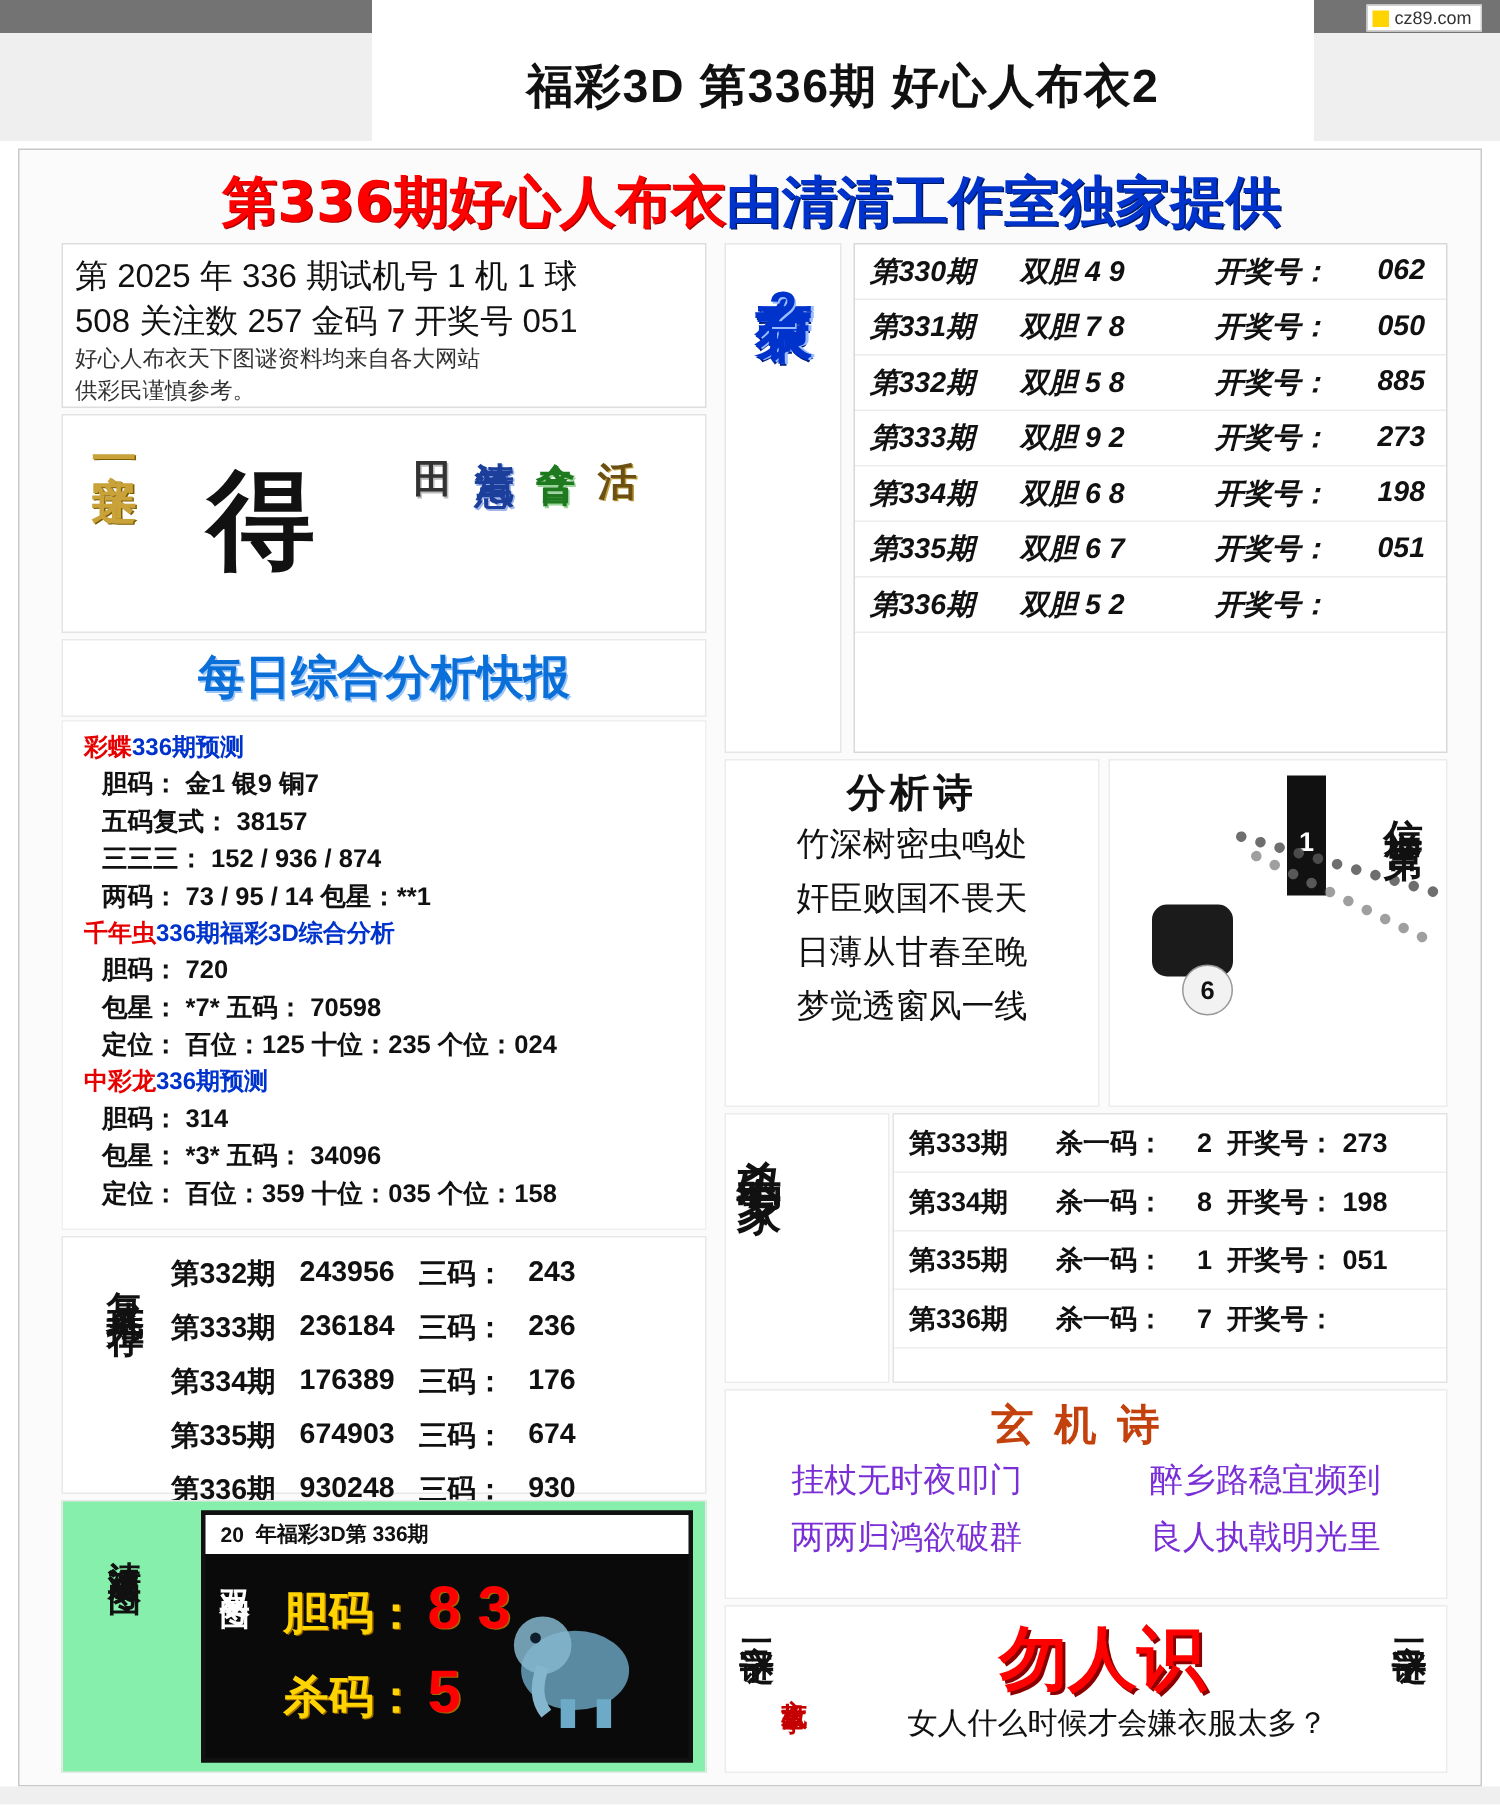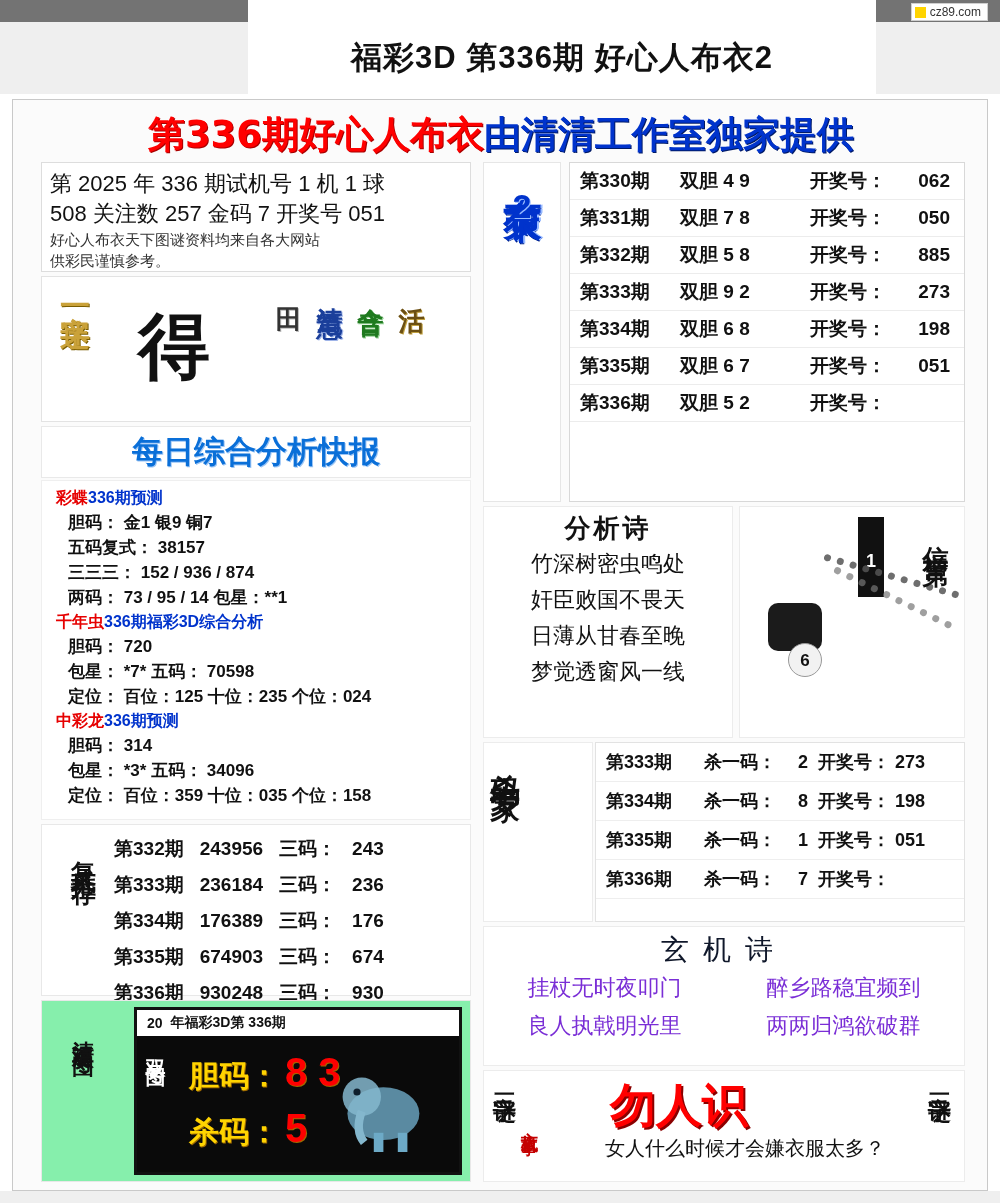--- a/index.html
+++ b/index.html
@@ -106,21 +106,21 @@
   .byt .n { font-size:34px; font-weight:bold; color:#0033cc; text-shadow:1px 1px 0 #99bbff;}
 
   
   .rt {
     left:556px; top:62px; width:396px; height:340px;
     border:1px solid #d8d8d8; background:#fff;
   }
   .rt table { width:100%; border-collapse:collapse; }
   .rt td {
     font-size:19px; color:#111; padding:5px 2px; white-space:nowrap;
-    border-bottom:1px solid #ececec; font-weight:bold;
+    border-bottom:1px solid #ececec; font-weight:bold;font-style:italic;
   }
   .rt td.c1 { width:108px; padding-left:10px;}
   .rt td.c2 { width:130px;}
   .rt td.c3 { text-align:left;}
   .rt td.num { text-align:right; padding-right:14px; font-weight:bold;}
 
   
   .daily {
     left:28px; top:326px; width:430px; height:52px;
     border:1px solid #e9e9e9; background:#fff;
@@ -253,21 +253,21 @@
   .shatab td.b { width:88px;}
   .shatab td.c { width:26px; text-align:center;}
   .shatab td.d { }
 
   
   .xuanji {
     left:470px; top:826px; width:482px; height:140px;
     border:1px solid #ececec; background:#fff; text-align:center;
   }
   .xuanji .h {
-    font-size:28px; font-weight:normal; color:#0f172a; letter-spacing:14px;
+    font-size:28px; font-weight:bold; color:#c2410c; letter-spacing:14px;
     margin-top:4px; font-family:"DejaVu Serif", serif;
   }
   .xuanji .l {
     font-size:22px; color:#7a2ed6; line-height:38px;
     display:flex; justify-content:space-around; padding:0 14px;
     font-family:"DejaVu Serif", serif;
     gap:26px;
   }
 
   
@@ -281,21 +281,21 @@
   }
   .riddle .vleft2 {
     position:absolute; left:34px; top:48px; writing-mode:vertical-rl;
     font-size:17px; font-weight:bold; color:#c40000; letter-spacing:2px;
   }
   .riddle .vright {
     position:absolute; right:8px; top:4px; writing-mode:vertical-rl;
     font-size:23px; font-weight:bold; color:#111; letter-spacing:3px;
   }
   .riddle .big {
-    position:absolute; left:126px; top:4px; width:250px; text-align:left;
+    position:absolute; left:126px; top:4px; width:250px; text-align:center;
     font-size:46px; font-weight:bold; color:#ff0000;
     text-shadow:2px 2px 0 #8a0000; font-family:"DejaVu Sans", sans-serif;
   }
   .riddle .q {
     position:absolute; left:96px; top:64px; width:330px; text-align:center;
     font-size:20px; color:#111; font-family:"DejaVu Serif", serif;
   }
   .bottom-strip { position:absolute; left:0; top:1191px; width:1000px; height:12px; background:#efefef;}
 </style>
 </head>
@@ -531,22 +531,22 @@
       </table>
   </div>
 
   <div class="box xuanji">
     <div class="h">玄机诗</div>
     <div class="l">
       <span>挂杖无时夜叩门</span>
       <span>醉乡路稳宜频到</span>
     </div>
     <div class="l">
+      <span>两两归鸿欲破群</span>
       <span>良人执戟明光里</span>
-      <span>两两归鸿欲破群</span>
     </div>
   </div>
 
   <div class="box riddle">
     <div class="vleft">三字谜</div>
     <div class="vleft2">玄机故事</div>
     <div class="vright">三字谜</div>
     <div class="big">勿人识</div>
     <div class="q">女人什么时候才会嫌衣服太多？</div>
   </div>

